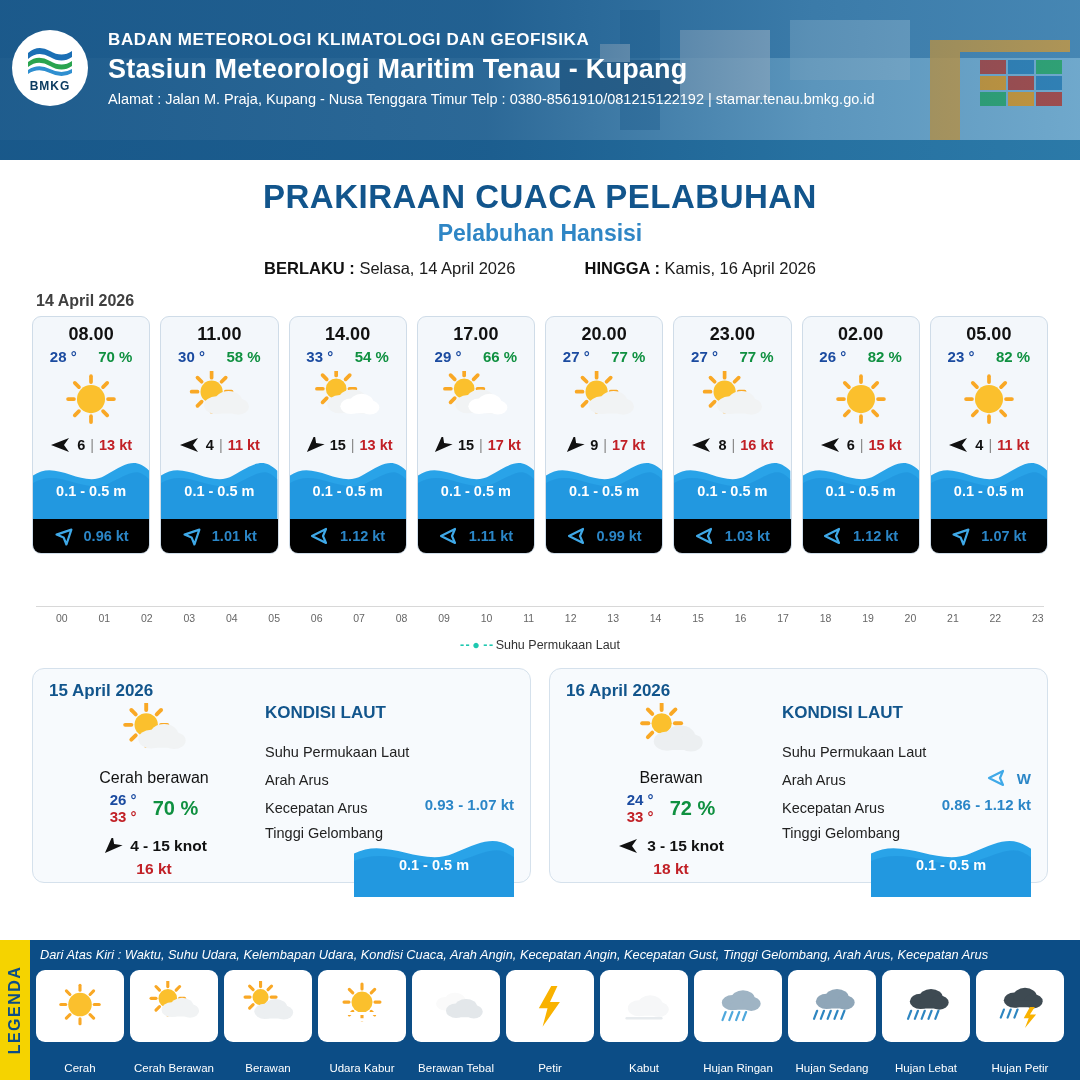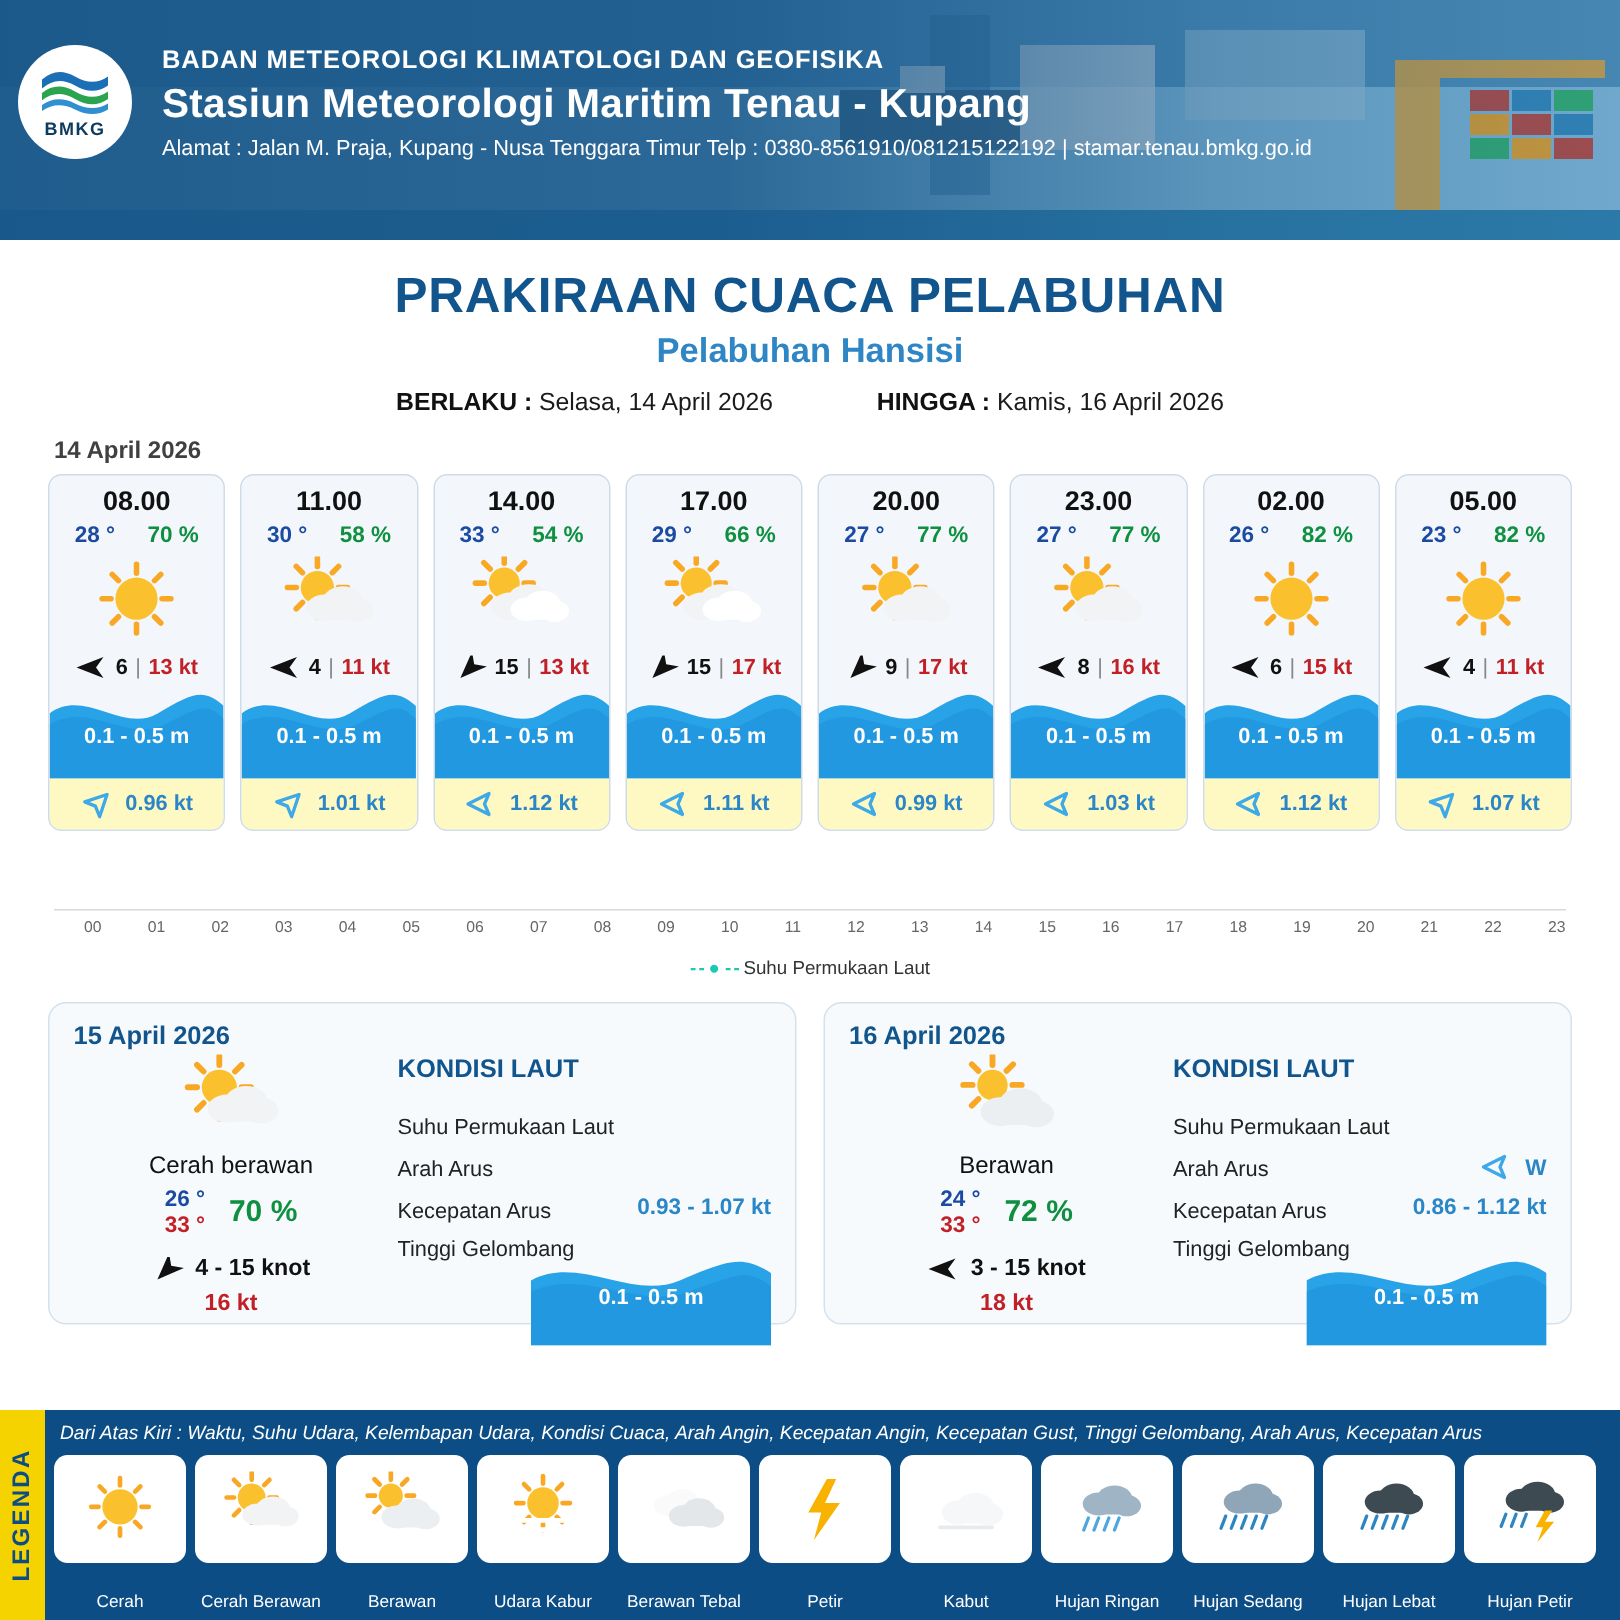--- a/index.html
+++ b/index.html
@@ -90,21 +90,21 @@
   .c-wind .gust { color: #c12026; text-align: center; }
   .wave-block { position: relative; height: 62px; }
   .wave-svg { display: block; width: 100%; height: 62px; }
   .wave-txt {
     position: absolute; left: 0; right: 0; top: 26px; text-align: center;
     font-size: 14.5px; font-weight: bold; color: #ffffff;
   }
   .c-cur {
     display: flex; align-items: center; justify-content: center; gap: 8px;
     height: 34px; font-size: 14.5px; font-weight: bold; color: #2b86c7;
-    background: #fef9c3;
+    background: #000000;
   }
 
   
   .axis {
     margin: 52px 36px 0; position: relative; height: 26px;
     border-top: 1px solid #d8d8d8;
   }
   .axis-ticks {
     display: flex; justify-content: space-between; padding-top: 5px;
   }

